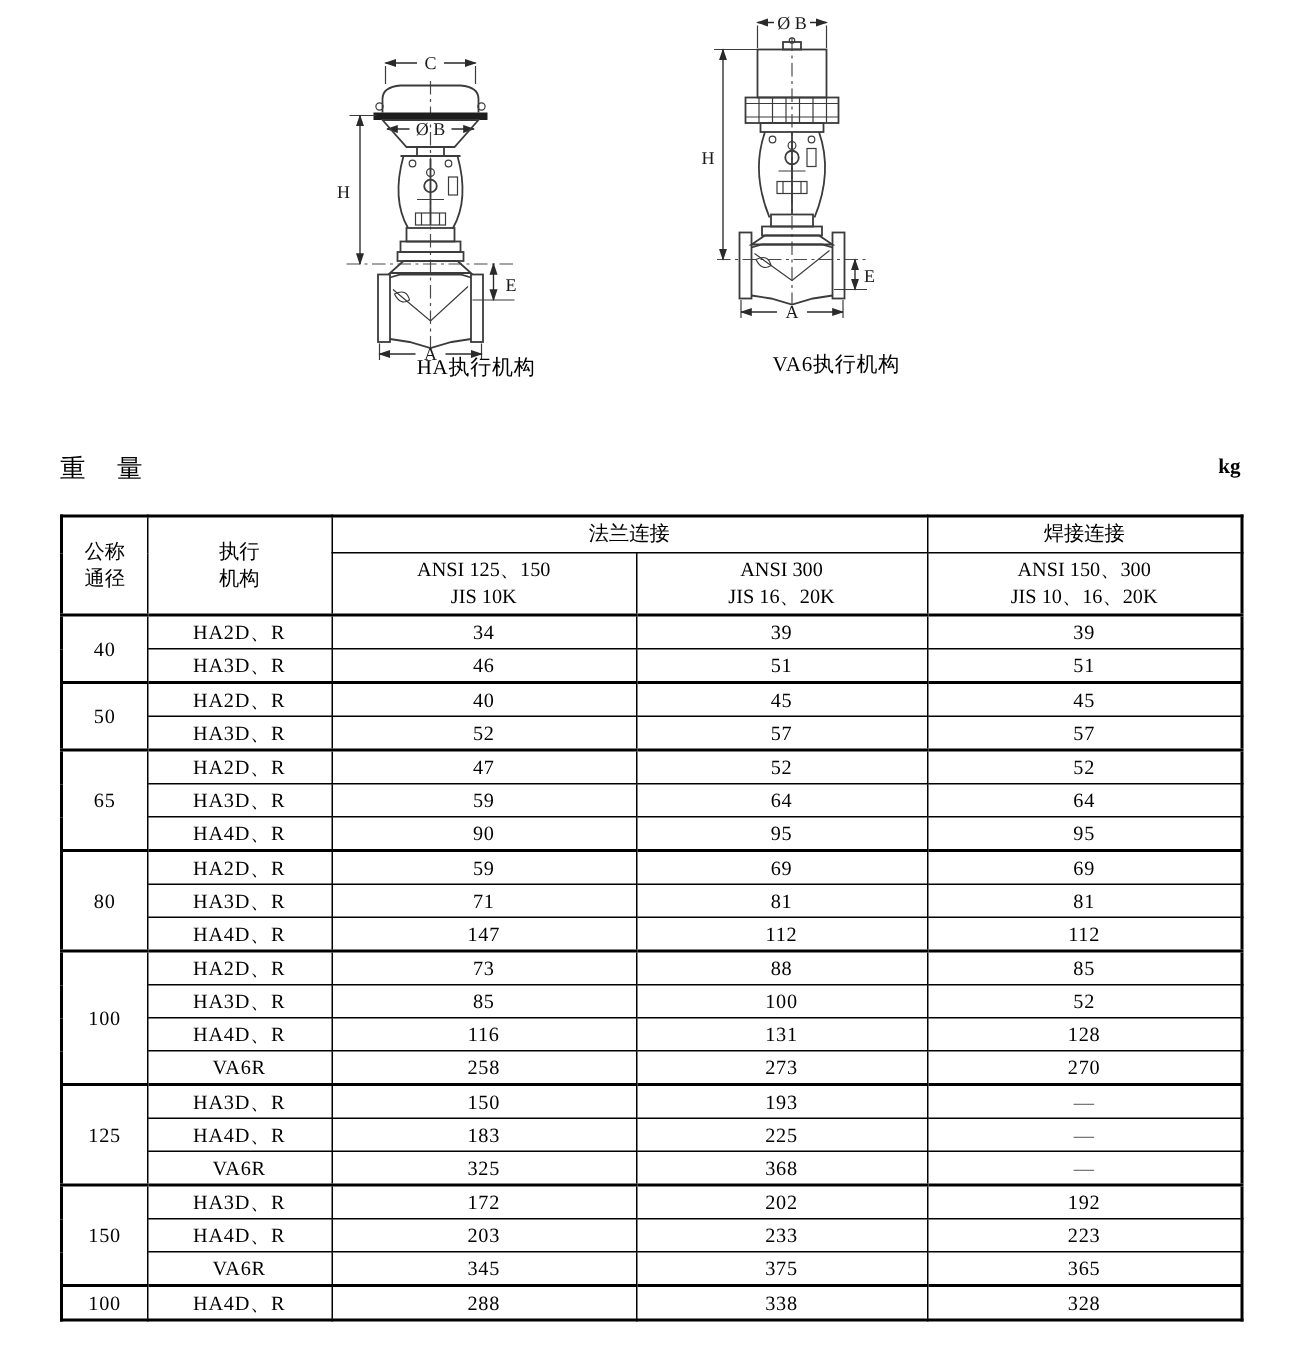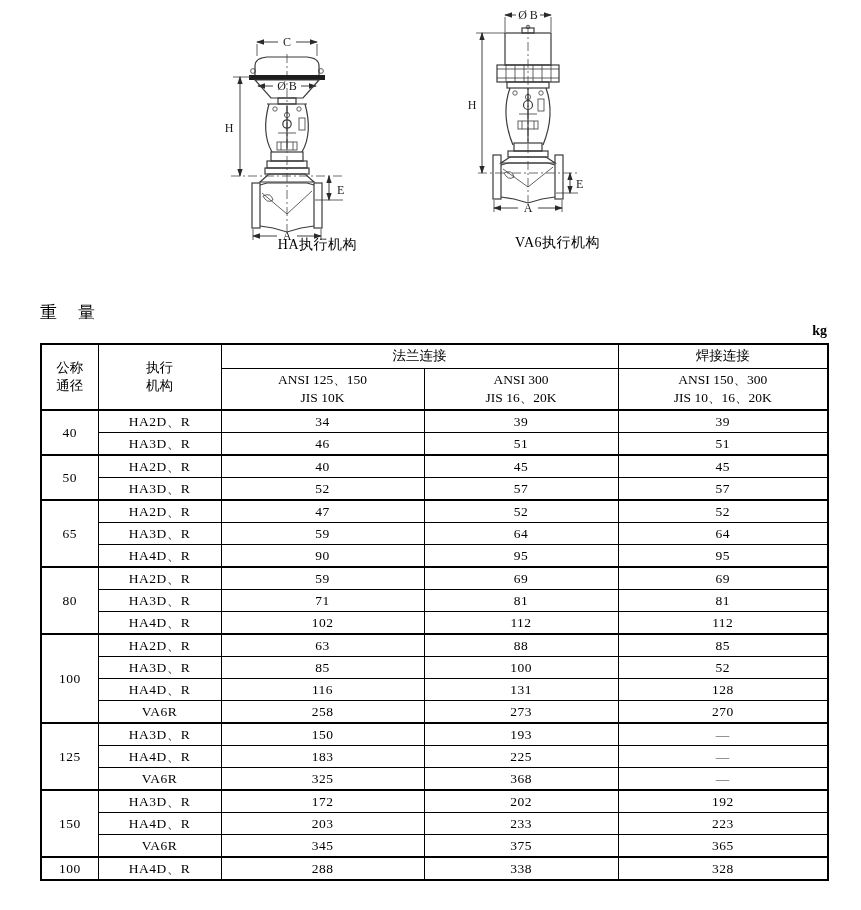--- a/index.html
+++ b/index.html
@@ -210,21 +210,21 @@
       <line class="valve-thin" x1="132" y1="195" x2="132" y2="207"></line>
       <line class="dim-line" x1="64" y1="203" x2="88" y2="203" marker-start="url(#arrR)"></line>
       <line class="dim-line" x1="108" y1="203" x2="132" y2="203" marker-end="url(#arrR)"></line>
       <text class="dimtext" x="98" y="207" text-anchor="middle">A</text>
     </svg>
   </div>
   <div class="abs diagram-caption" style="left:460px; top:234px; width:140px;">VA6执行机构</div>
 
 
   <div class="abs weight-title" style="left:40px; top:301px;">重　量</div>
-  <div class="abs unit-label" style="left:727px; top:323px; width:100px;">kg</div>
+  <div class="abs unit-label" style="left:727px; top:304px; width:100px;">kg</div>
 
   <div class="abs" style="left:40px; top:343px;">
     <table class="weight-table">
       <colgroup>
         <col style="width:57px">
           <col style="width:123px">
           <col style="width:203px">
           <col style="width:194px">
           <col style="width:210px">
       </colgroup>
@@ -300,28 +300,28 @@
             <td>69</td>
           </tr>
           <tr>
             <td>HA3D、R</td>
             <td>71</td>
             <td>81</td>
             <td>81</td>
           </tr>
           <tr>
             <td>HA4D、R</td>
-            <td>102</td>
+            <td>147</td>
             <td>112</td>
             <td>112</td>
           </tr>
           <tr class="group-start">
             <td rowspan="4">100</td>
             <td>HA2D、R</td>
-            <td>63</td>
+            <td>73</td>
             <td>88</td>
             <td>85</td>
           </tr>
           <tr>
             <td>HA3D、R</td>
             <td>85</td>
             <td>100</td>
             <td>52</td>
           </tr>
           <tr>

